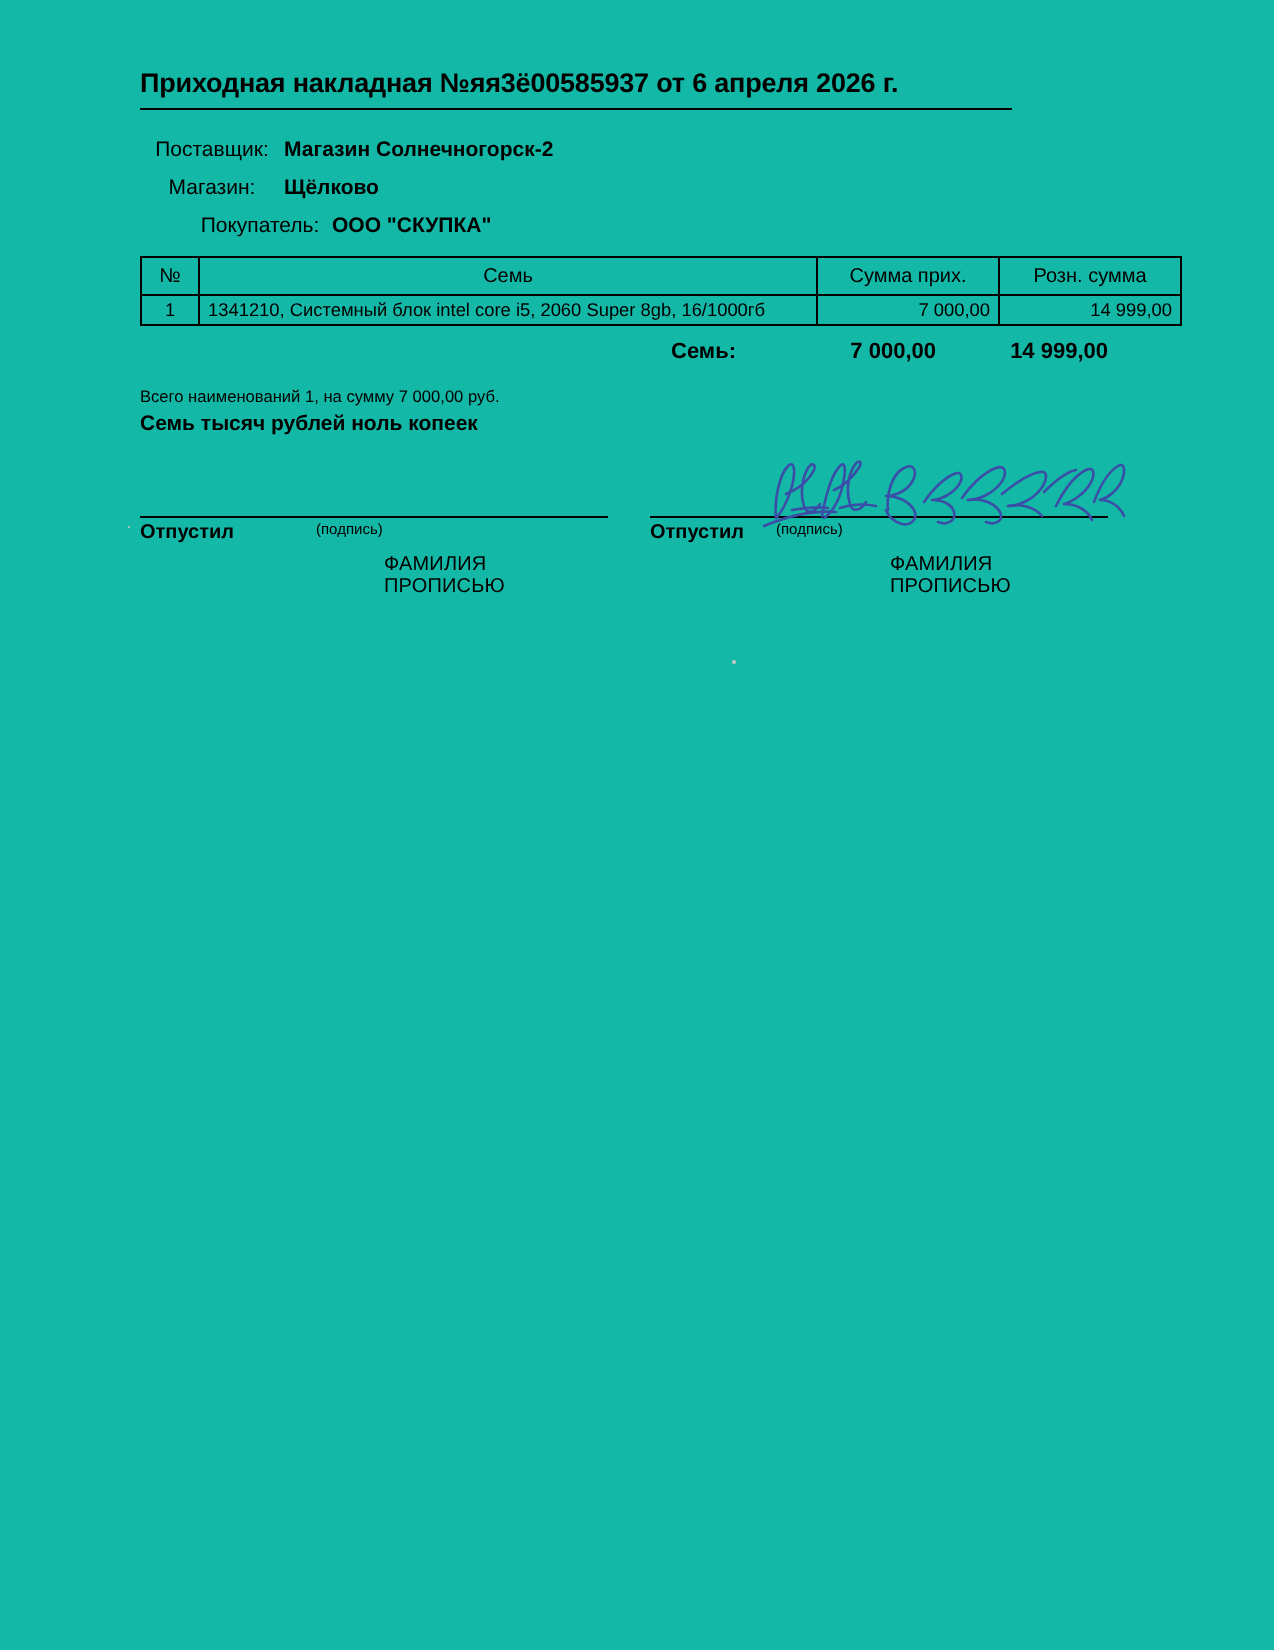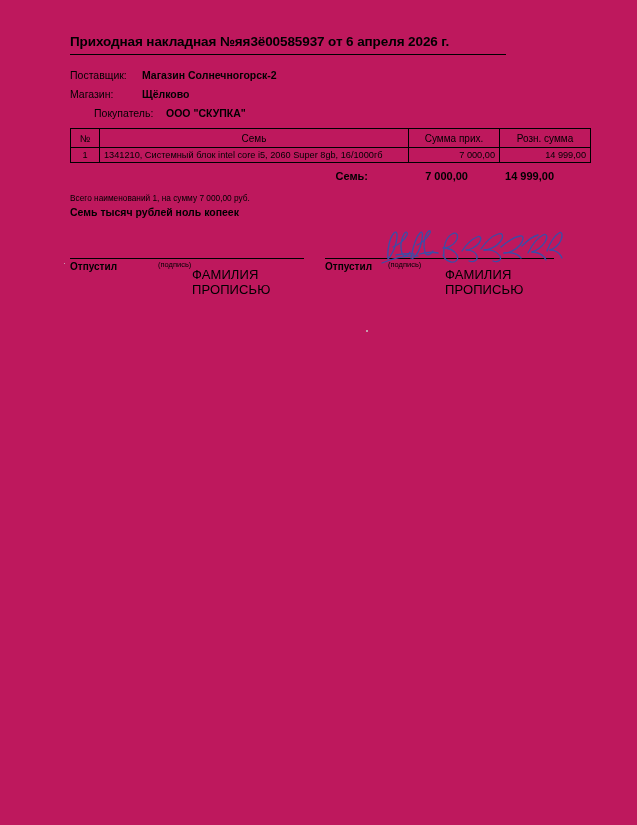--- a/index.html
+++ b/index.html
@@ -14,21 +14,21 @@
     font-family: "Liberation Sans", sans-serif;
     color: #000000;
     overflow: hidden;
   }
   .page {
     position: absolute;
     left: 0;
     top: 0;
     width: 637px;
     height: 825px;
-    background: #be185d;
+    background: #14b8a6;
   }
   .doc {
     position: absolute;
     left: 70px;
     top: 34px;
     width: 500px;
   }
   .title {
     font-size: 13.5px;
     font-weight: bold;
@@ -37,20 +37,21 @@
     border-bottom: 1.6px solid #000;
     width: 436px;
     margin-bottom: 14px;
     white-space: nowrap;
   }
   .meta-row {
     display: flex;
     align-items: baseline;
     margin-bottom: 7px;
     font-size: 10.5px;
+    text-align: center;
   }
   .meta-label {
     width: 72px;
     flex: 0 0 72px;
     font-size: 10.5px;
     color: #000;
   }
   .meta-value {
     font-weight: bold;
     font-size: 10.5px;
@@ -149,22 +150,22 @@
   .sign-block.right .sign-rule { left: 0; width: 229px; }
   .caption-sig {
     position: absolute;
     top: 15px;
     font-size: 7.5px;
     color: #000;
     margin-left: 31px;
   }
   .caption-name {
     position: absolute;
-    top: 22px;
-    font-size: 13px;
+    top: 32px;
+    font-size: 10px;
     letter-spacing: 0.1px;
   }
   .sign-block.left .caption-sig { left: 57px; }
   .sign-block.left .caption-name { left: 122px; }
   .sign-block.right .caption-sig { left: 32px; }
   .sign-block.right .caption-name { left: 120px; }
 
   .handwriting {
     position: absolute;
     left: 380px;

